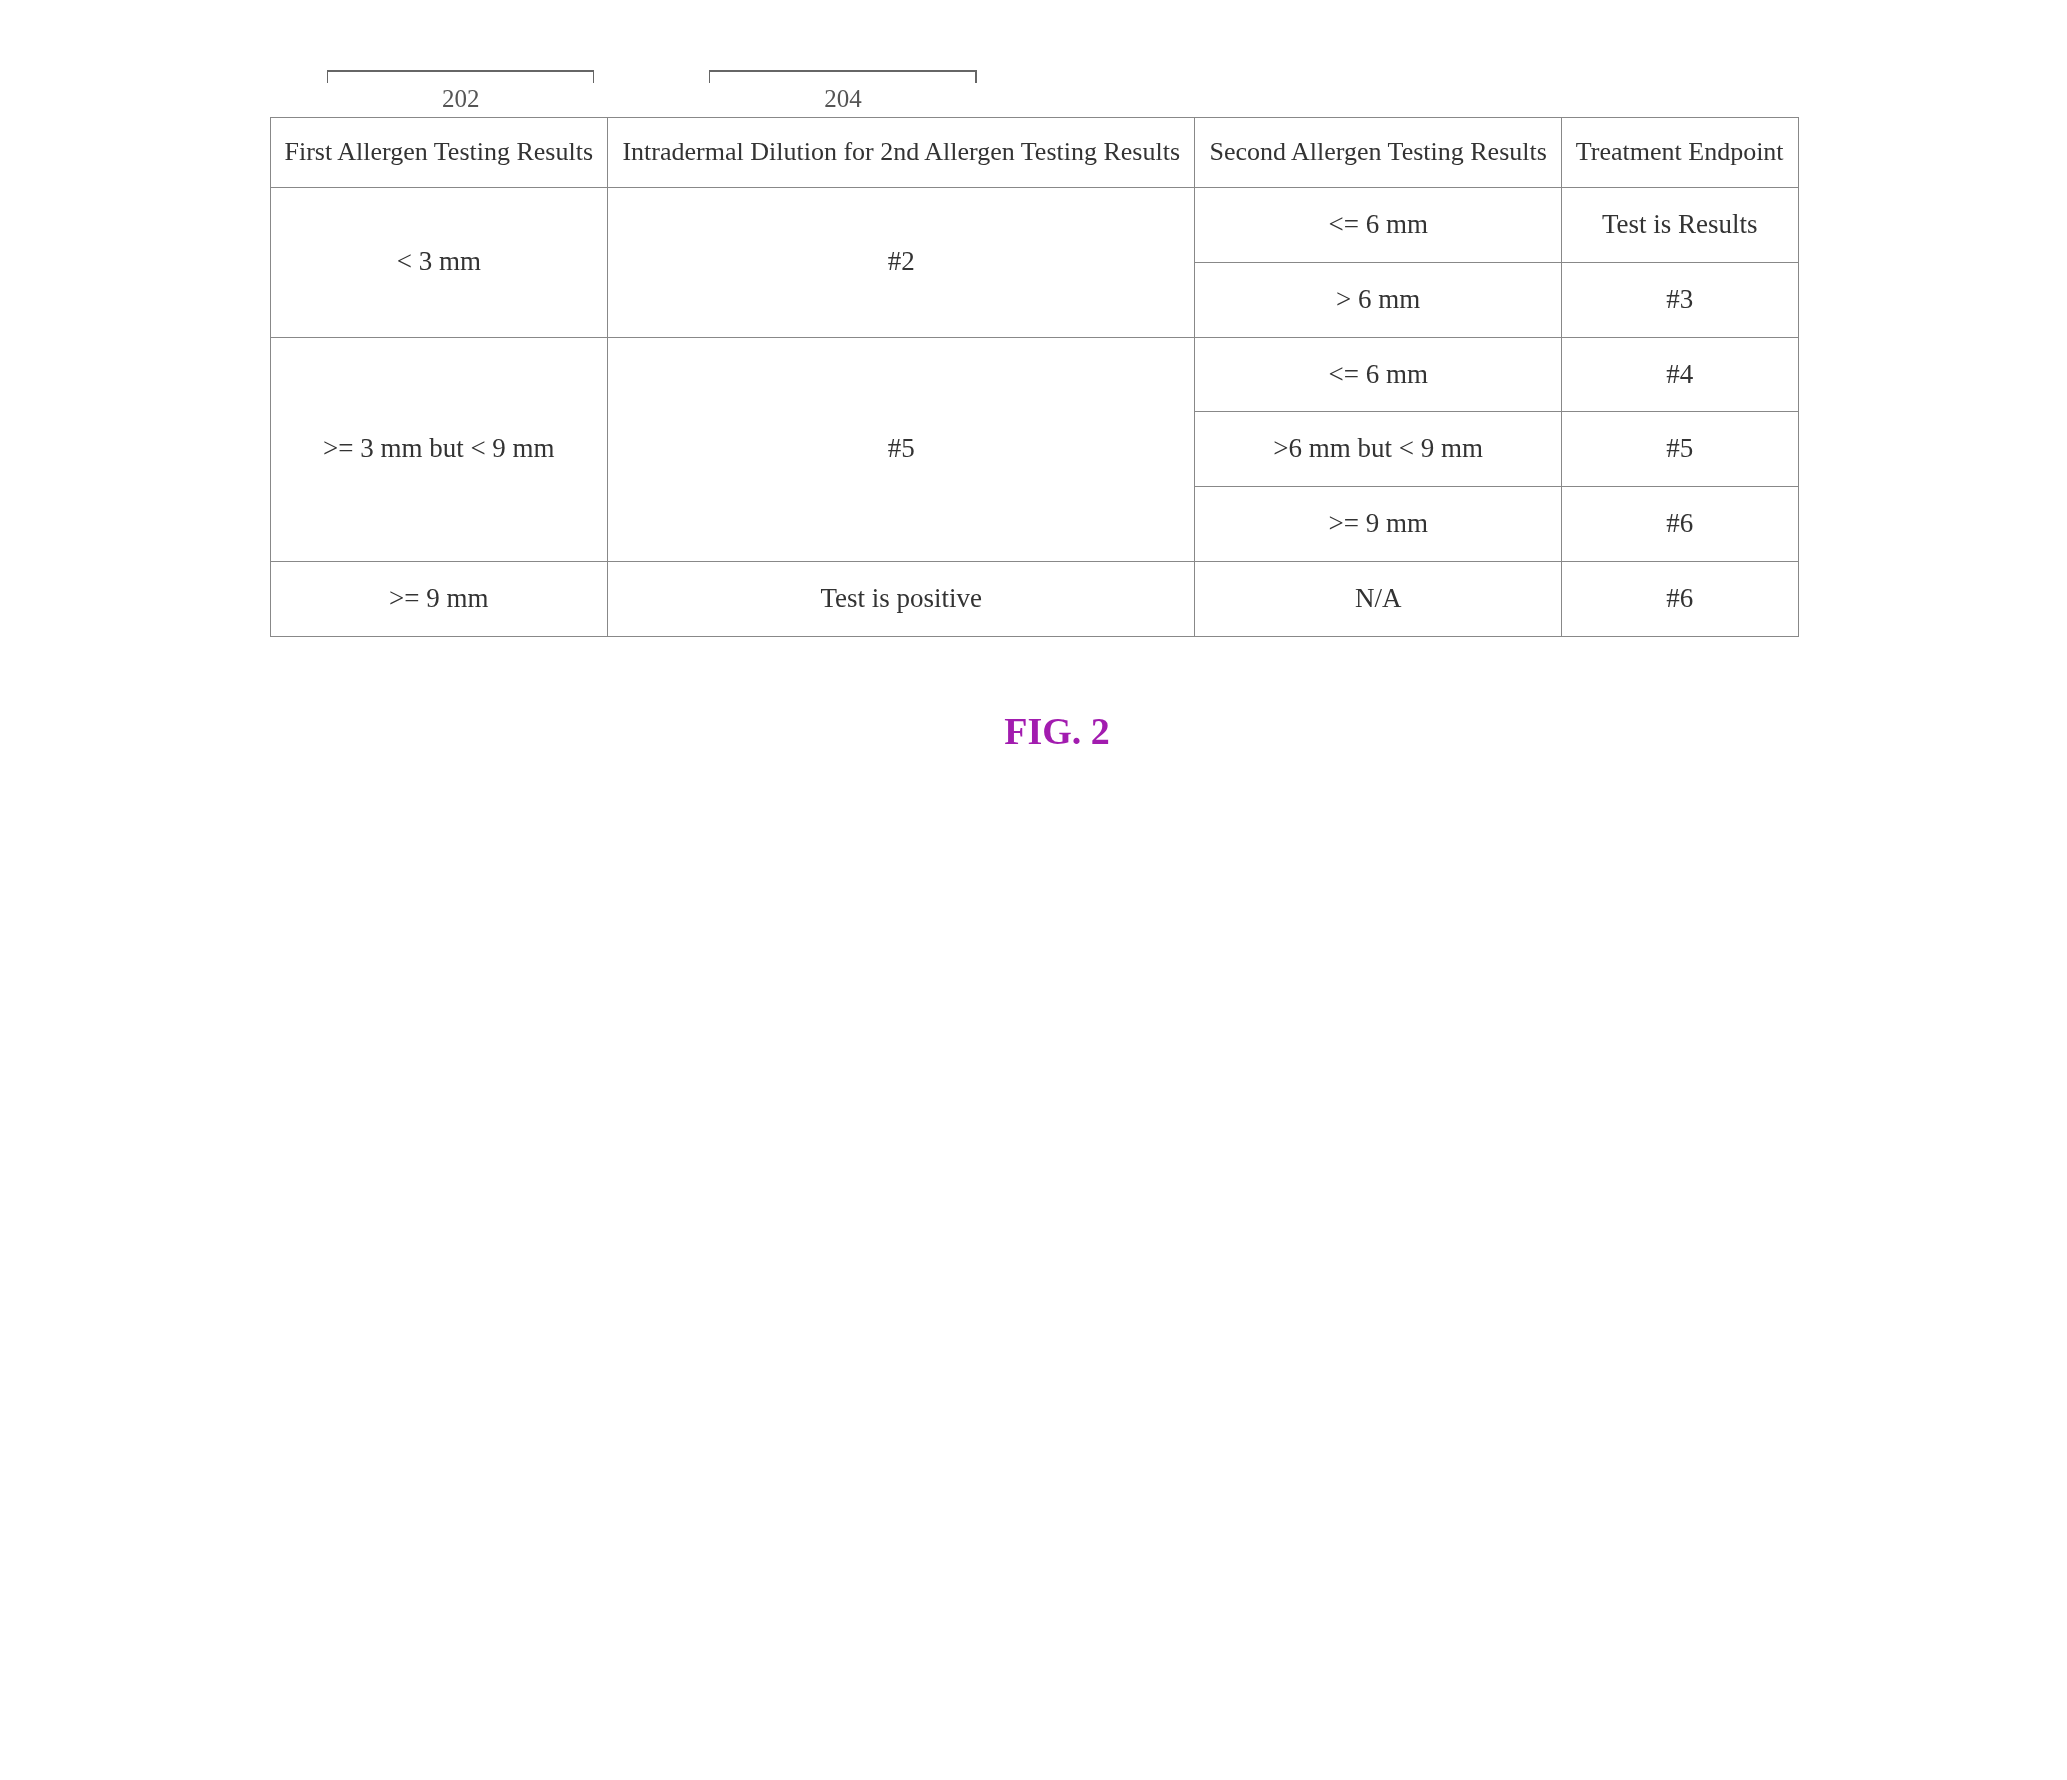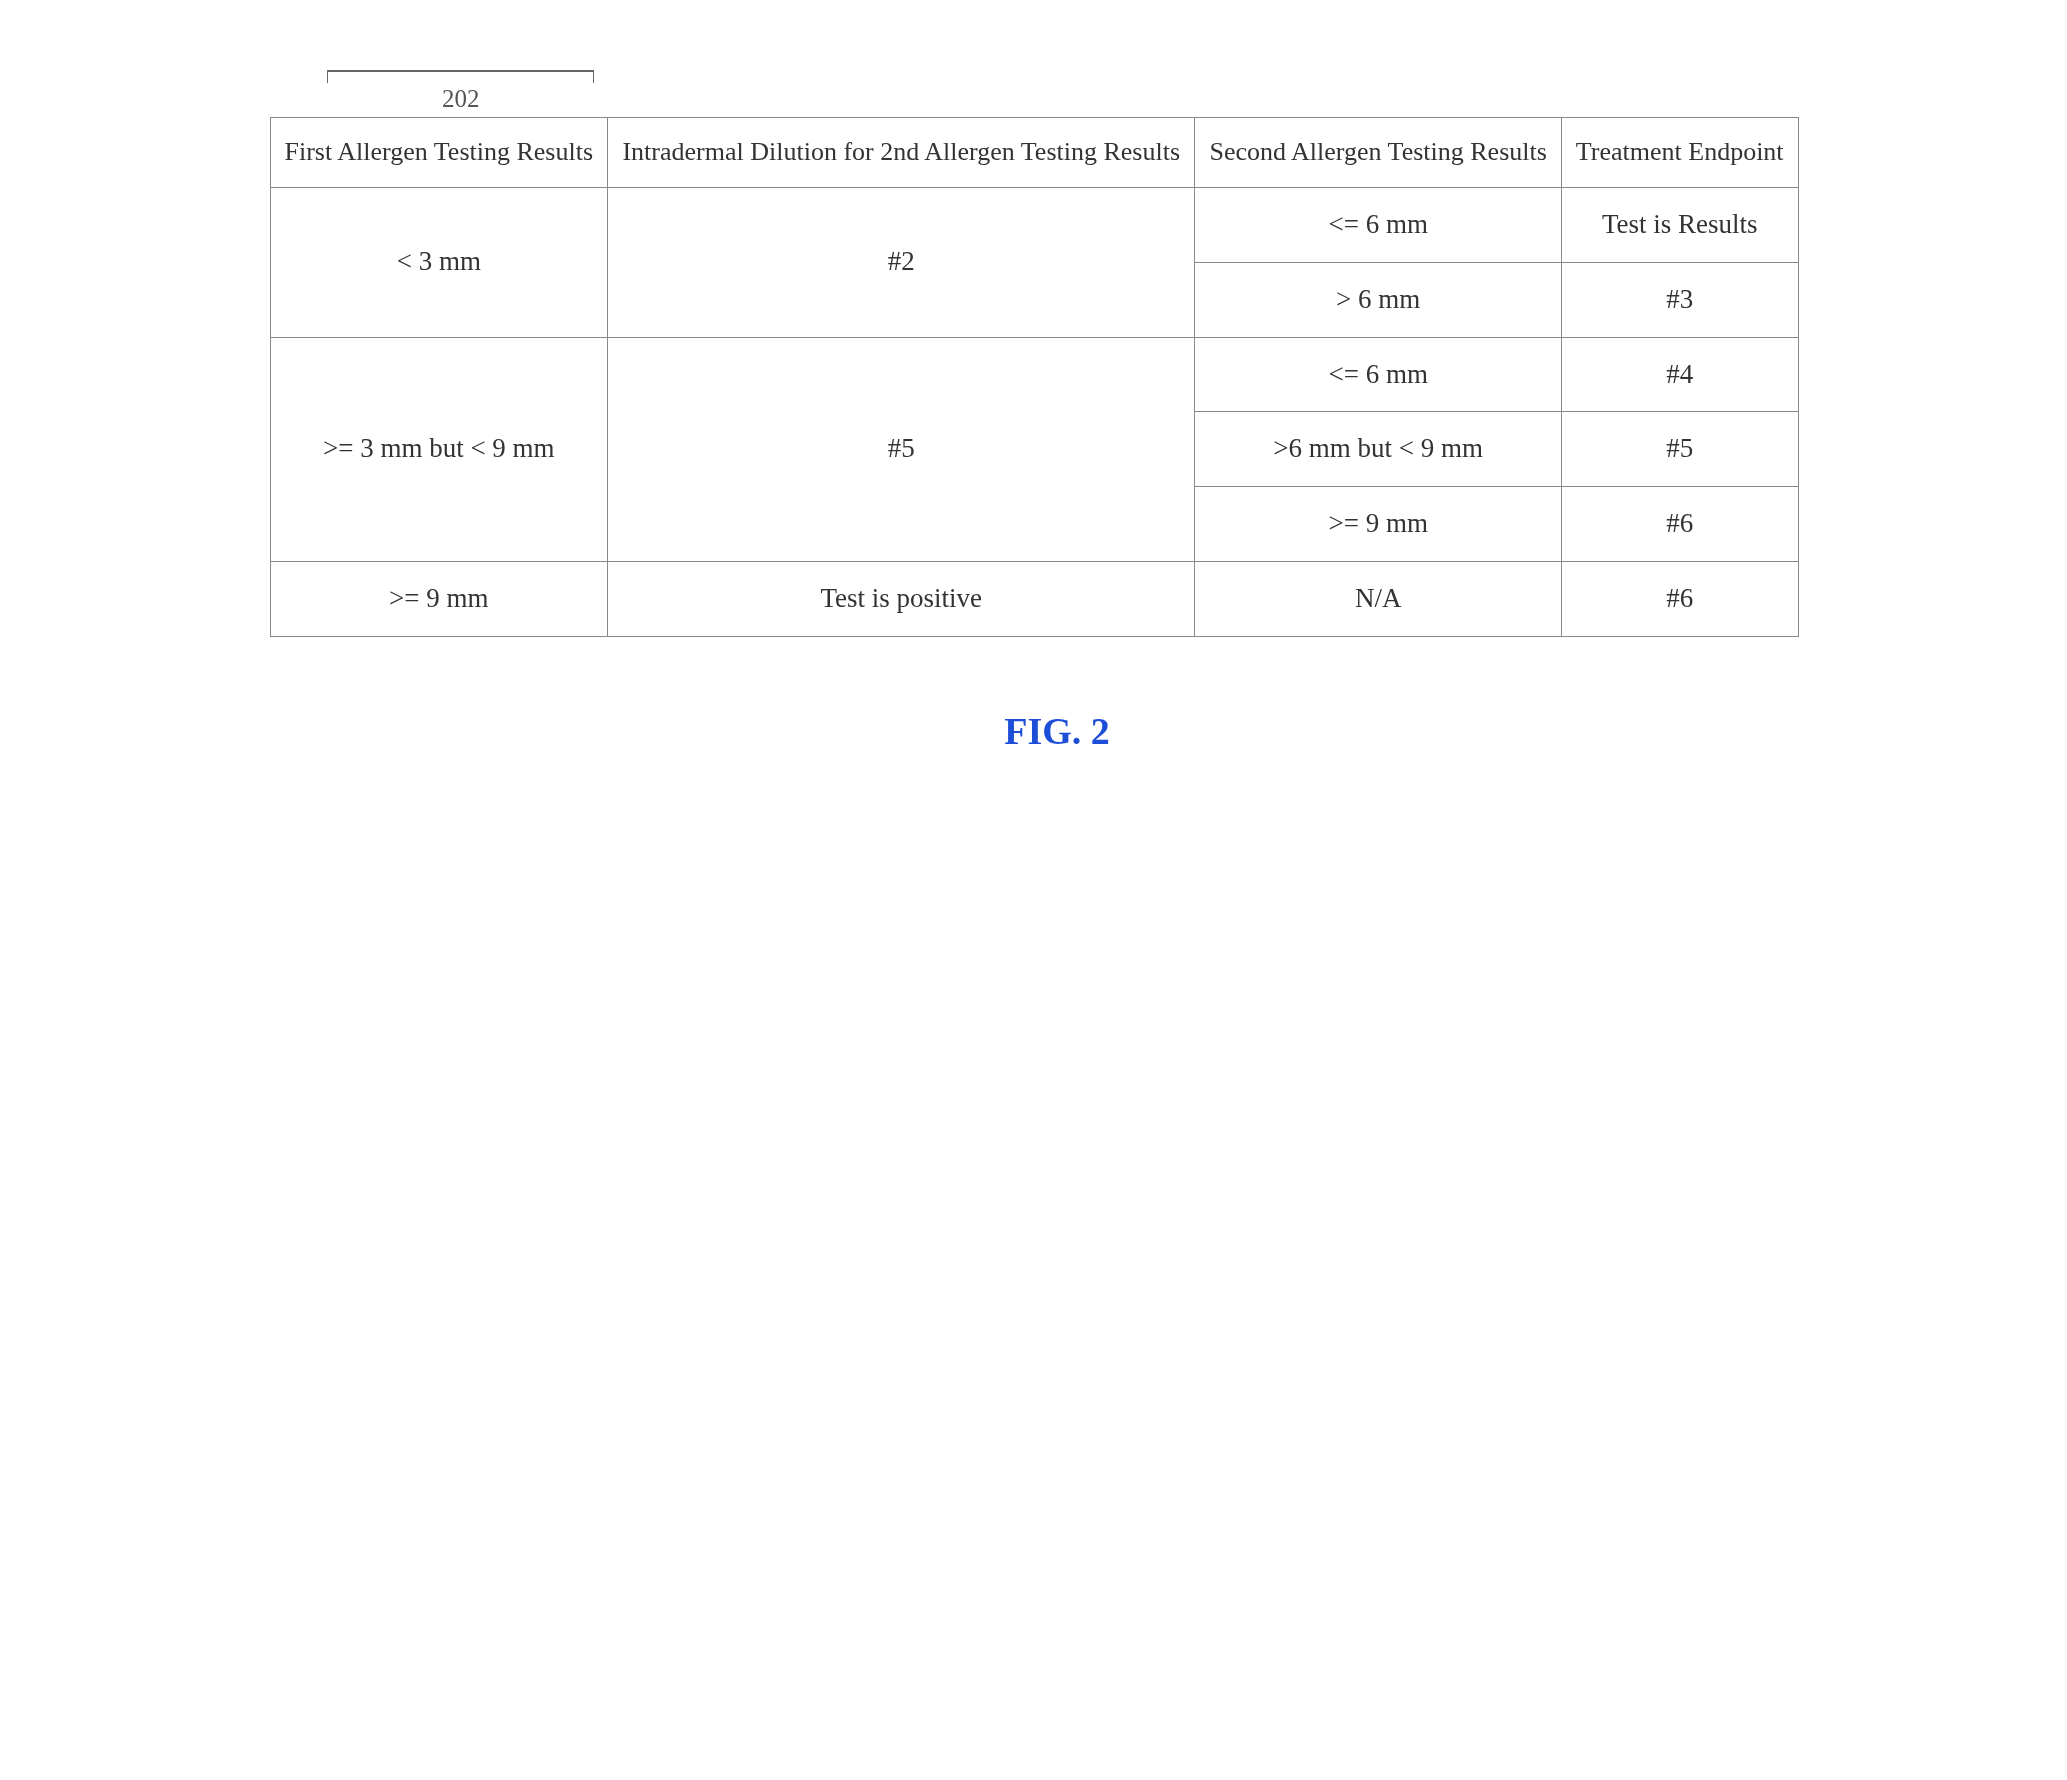--- a/index.html
+++ b/index.html
@@ -47,21 +47,21 @@
     .header-row td {
       font-size: 26px;
       padding: 16.3px 13.6px;
       font-weight: normal;
     }
 
     .fig-label {
       margin-top: 72px;
       font-size: 38px;
       font-weight: bold;
-      color: #1d4ed8;
+      color: #a21caf;
       margin-left: 46px;
     }
 
     
     .labels-row {
       display: grid;
       grid-template-columns: 25% 25% 25% 25%;
       width: 100%;
       height: 63px;
       position: relative;
@@ -113,20 +113,24 @@
 </head>
 <body>
 
 <div class="diagram-container">
 
   <div class="labels-row">
     <div class="label-cell">
       <span class="right-tick"></span>
       <span class="num-text">202</span>
     </div>
+    <div class="label-cell">
+      <span class="right-tick"></span>
+      <span class="num-text">204</span>
+    </div>
   </div>
 
   <table class="main-table">
 
     <tbody>
         <tr class="header-row">
       <td>First Allergen Testing Results</td>
       <td>Intradermal Dilution for 2nd Allergen Testing Results</td>
       <td>Second Allergen Testing Results</td>
       <td>Treatment Endpoint</td>

